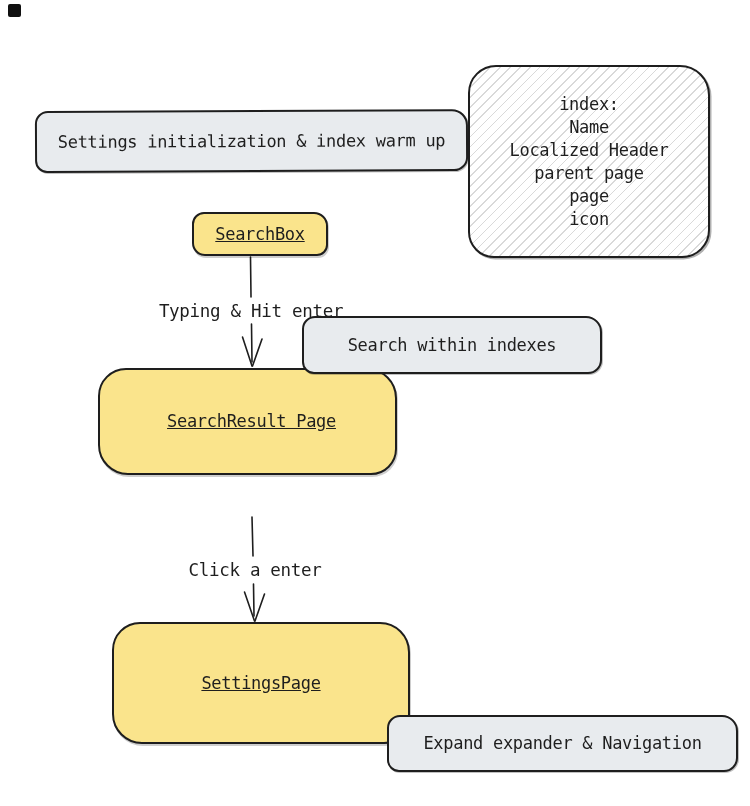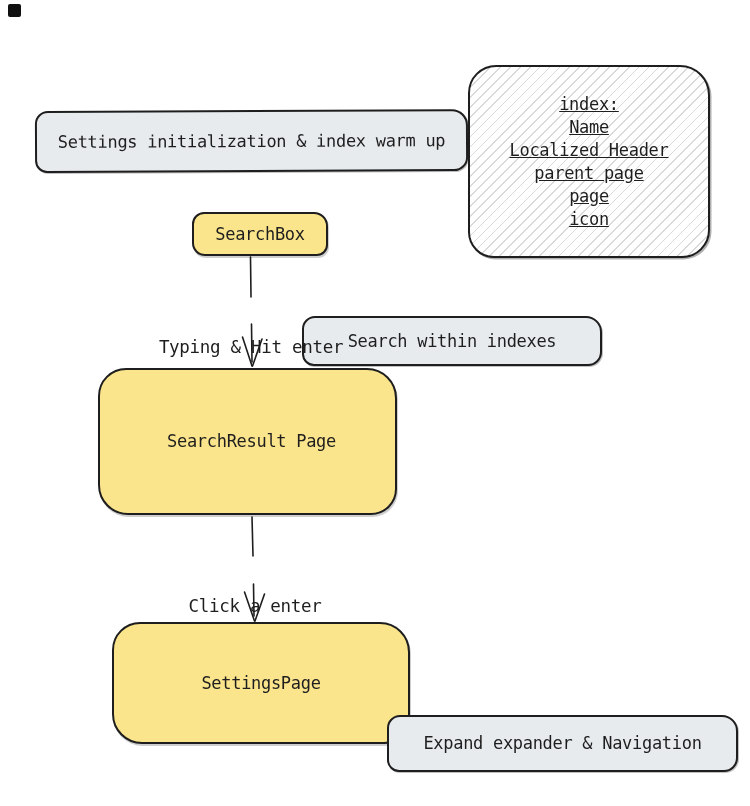--- a/index.html
+++ b/index.html
@@ -25,20 +25,21 @@
     letter-spacing: -0.3px;
   }
   .gray {
     background: var(--gray, #e8ebee);
     border-radius: 13px 16px 14px 12px;
     box-shadow: 1px 1px 0 0 rgba(30,30,30,0.28);
   }
   .yellow {
     background: var(--yellow, #fae48c);
     box-shadow: 1px 2px 0 0 rgba(30,30,30,0.22);
+    text-decoration: underline;
   }
   .yellow.small { border-radius: 12px 14px 11px 13px; }
   .yellow.big   { border-radius: 28px 30px 26px 30px; }
   .note {
     position: absolute;
     box-sizing: border-box;
     border: 2.5px solid var(--stroke, #1e1e1e);
     border-radius: 28px 30px 28px 26px;
     background:
       repeating-linear-gradient(135deg,
@@ -46,29 +47,28 @@
         transparent 1.2px, transparent 7px),
       #ffffff;
     box-shadow: 1.5px 1.5px 0 0 rgba(30,30,30,0.35);
     display: flex;
     flex-direction: column;
     align-items: center;
     justify-content: center;
     font-size: 17px;
     letter-spacing: -0.3px;
   }
-  .note .line { line-height: 23px; text-align: center; white-space: nowrap; text-decoration: underline; }
+  .note .line { line-height: 23px; text-align: center; white-space: nowrap; }
   .edge-label {
     position: absolute;
     transform: translateX(-50%);
     font-size: 17.5px;
     letter-spacing: -0.3px;
     white-space: nowrap;
     z-index: 5;
-    margin-top: 36px;
   }
   .arrows {
     position: absolute;
     left: 0; top: 0;
     z-index: 4;
     pointer-events: none;
   }
   .corner-mark {
     position: absolute;
     left: 8px; top: 4px;
@@ -101,25 +101,25 @@
   </div>
 
   <div class="node yellow small z2" style="left:192px; top:212px; width:136px; height:44px;">
     <span>SearchBox</span>
   </div>
 
   <div class="edge-label" style="left:251px; top:301px;">Typing &amp; Hit enter</div>
 
   <div class="edge-label" style="left:255px; top:560px;">Click a enter</div>
 
-  <div class="node gray z3" style="left:302px; top:316px; width:300px; height:50px;">
+  <div class="node gray z3" style="left:302px; top:316px; width:300px; height:58px;">
     <span>Search within indexes</span>
   </div>
 
-  <div class="node yellow big z2" style="left:98px; top:368px; width:299px; height:147px;padding-left:8px;">
+  <div class="node yellow big z2" style="left:98px; top:368px; width:299px; height:107px;padding-left:8px;">
     <span>SearchResult Page</span>
   </div>
 
   <div class="node yellow big z2" style="left:112px; top:622px; width:298px; height:122px;">
     <span>SettingsPage</span>
   </div>
 
   <div class="node gray z3" style="left:387px; top:715px; width:351px; height:57px;">
     <span>Expand expander &amp; Navigation</span>
   </div>

